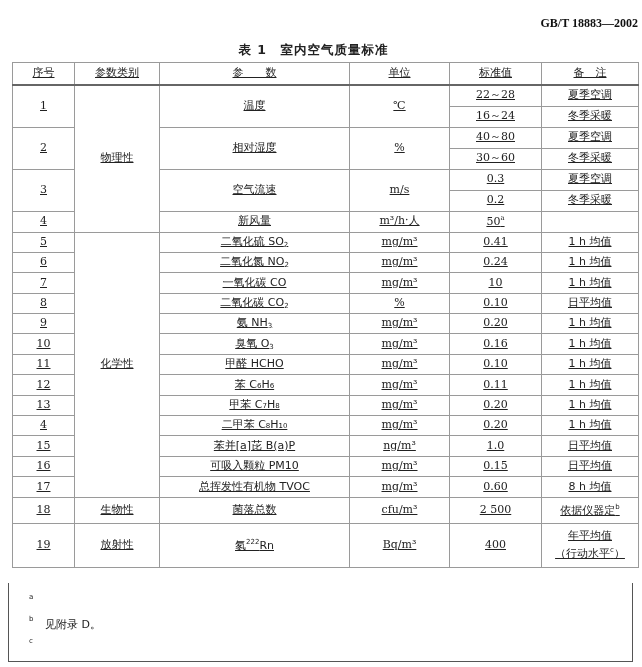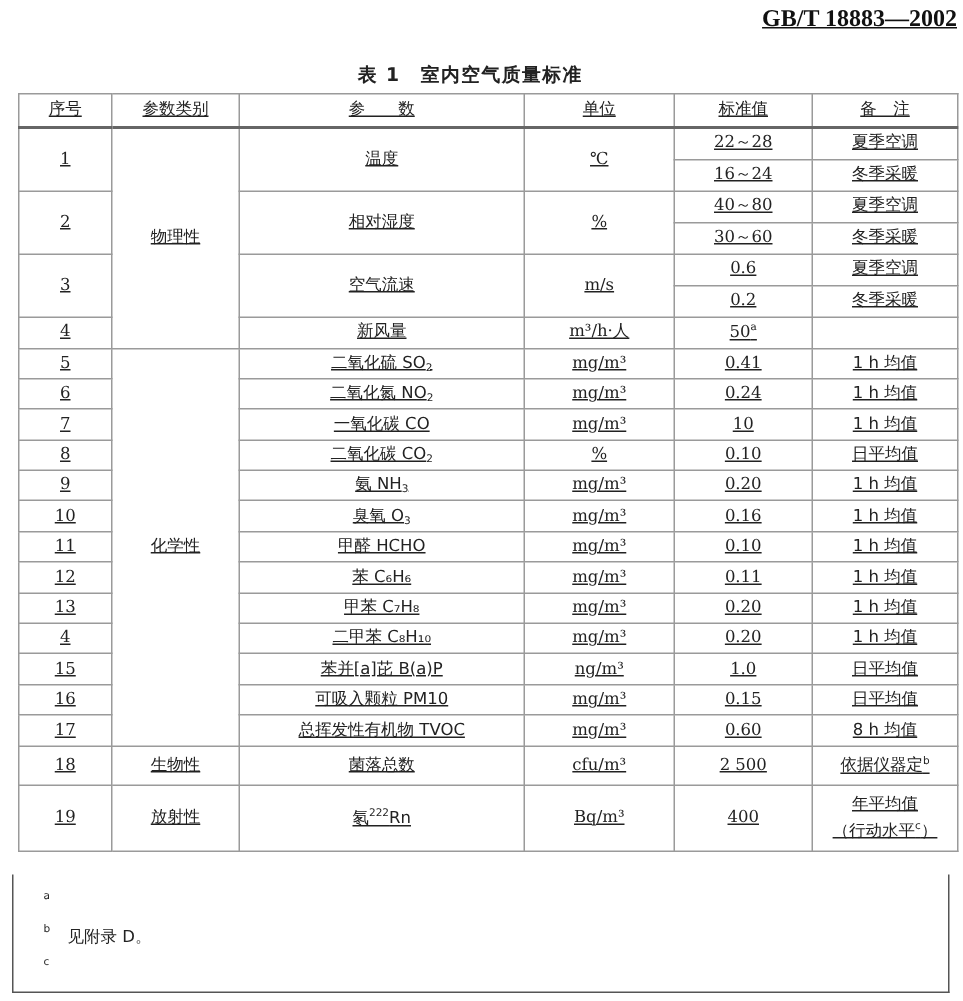--- a/index.html
+++ b/index.html
@@ -1,19 +1,19 @@
 <!DOCTYPE html>
 <html><head>
 <meta charset="utf-8">
 <style>
   html, body { margin:0; padding:0; background:#ffffff; }
   body { width:642px; height:667px; position:relative; overflow:hidden;
          font-family: "DejaVu Serif", "Liberation Serif", serif; color:#222; }
-  .std-code { position:absolute; right:4px; top:4px; font-size:16px; font-weight:bold;
-              font-family:"Liberation Serif", serif; color:#111;text-decoration:underline; }
+  .std-code { position:absolute; right:4px; top:16px; font-size:12px; font-weight:bold;
+              font-family:"Liberation Serif", serif; color:#111; }
   .caption { position:absolute; left:0; width:627px; top:42px; text-align:center;
              font-size:12.5px; font-weight:bold; font-family:"DejaVu Sans", sans-serif; letter-spacing:1px; }
   table.tbl { position:absolute; left:12px; top:62px; width:626px; border-collapse:collapse;
               table-layout:fixed; font-size:11px; border:1.5px solid #555;text-decoration:underline; }
   table.tbl td, table.tbl th { border:1px solid #9a9a9a; text-align:center; vertical-align:middle;
               padding:0; font-weight:normal; line-height:1.15; }
   table.tbl th { height:21px; font-family:"DejaVu Sans", sans-serif; font-size:11px; border-bottom:2px solid #666; }
   .sub { height:21px; }
   .r-norm { height:20.4px; }
   .grp-end td { border-bottom:2px solid #666; }
@@ -74,21 +74,21 @@
     </tr>
     <tr class="sub">
       <td>30～60</td>
       <td class="zh">冬季采暖</td>
     </tr>
 
     <tr class="sub">
       <td rowspan="2">3</td>
       <td rowspan="2" class="zh">空气流速</td>
       <td rowspan="2">m/s</td>
-      <td>0.6</td>
+      <td>0.3</td>
       <td class="zh">夏季空调</td>
     </tr>
     <tr class="sub">
       <td>0.2</td>
       <td class="zh">冬季采暖</td>
     </tr>
 
     <tr class="sub grp-end">
       <td>4</td>
       <td class="zh">新风量</td>

